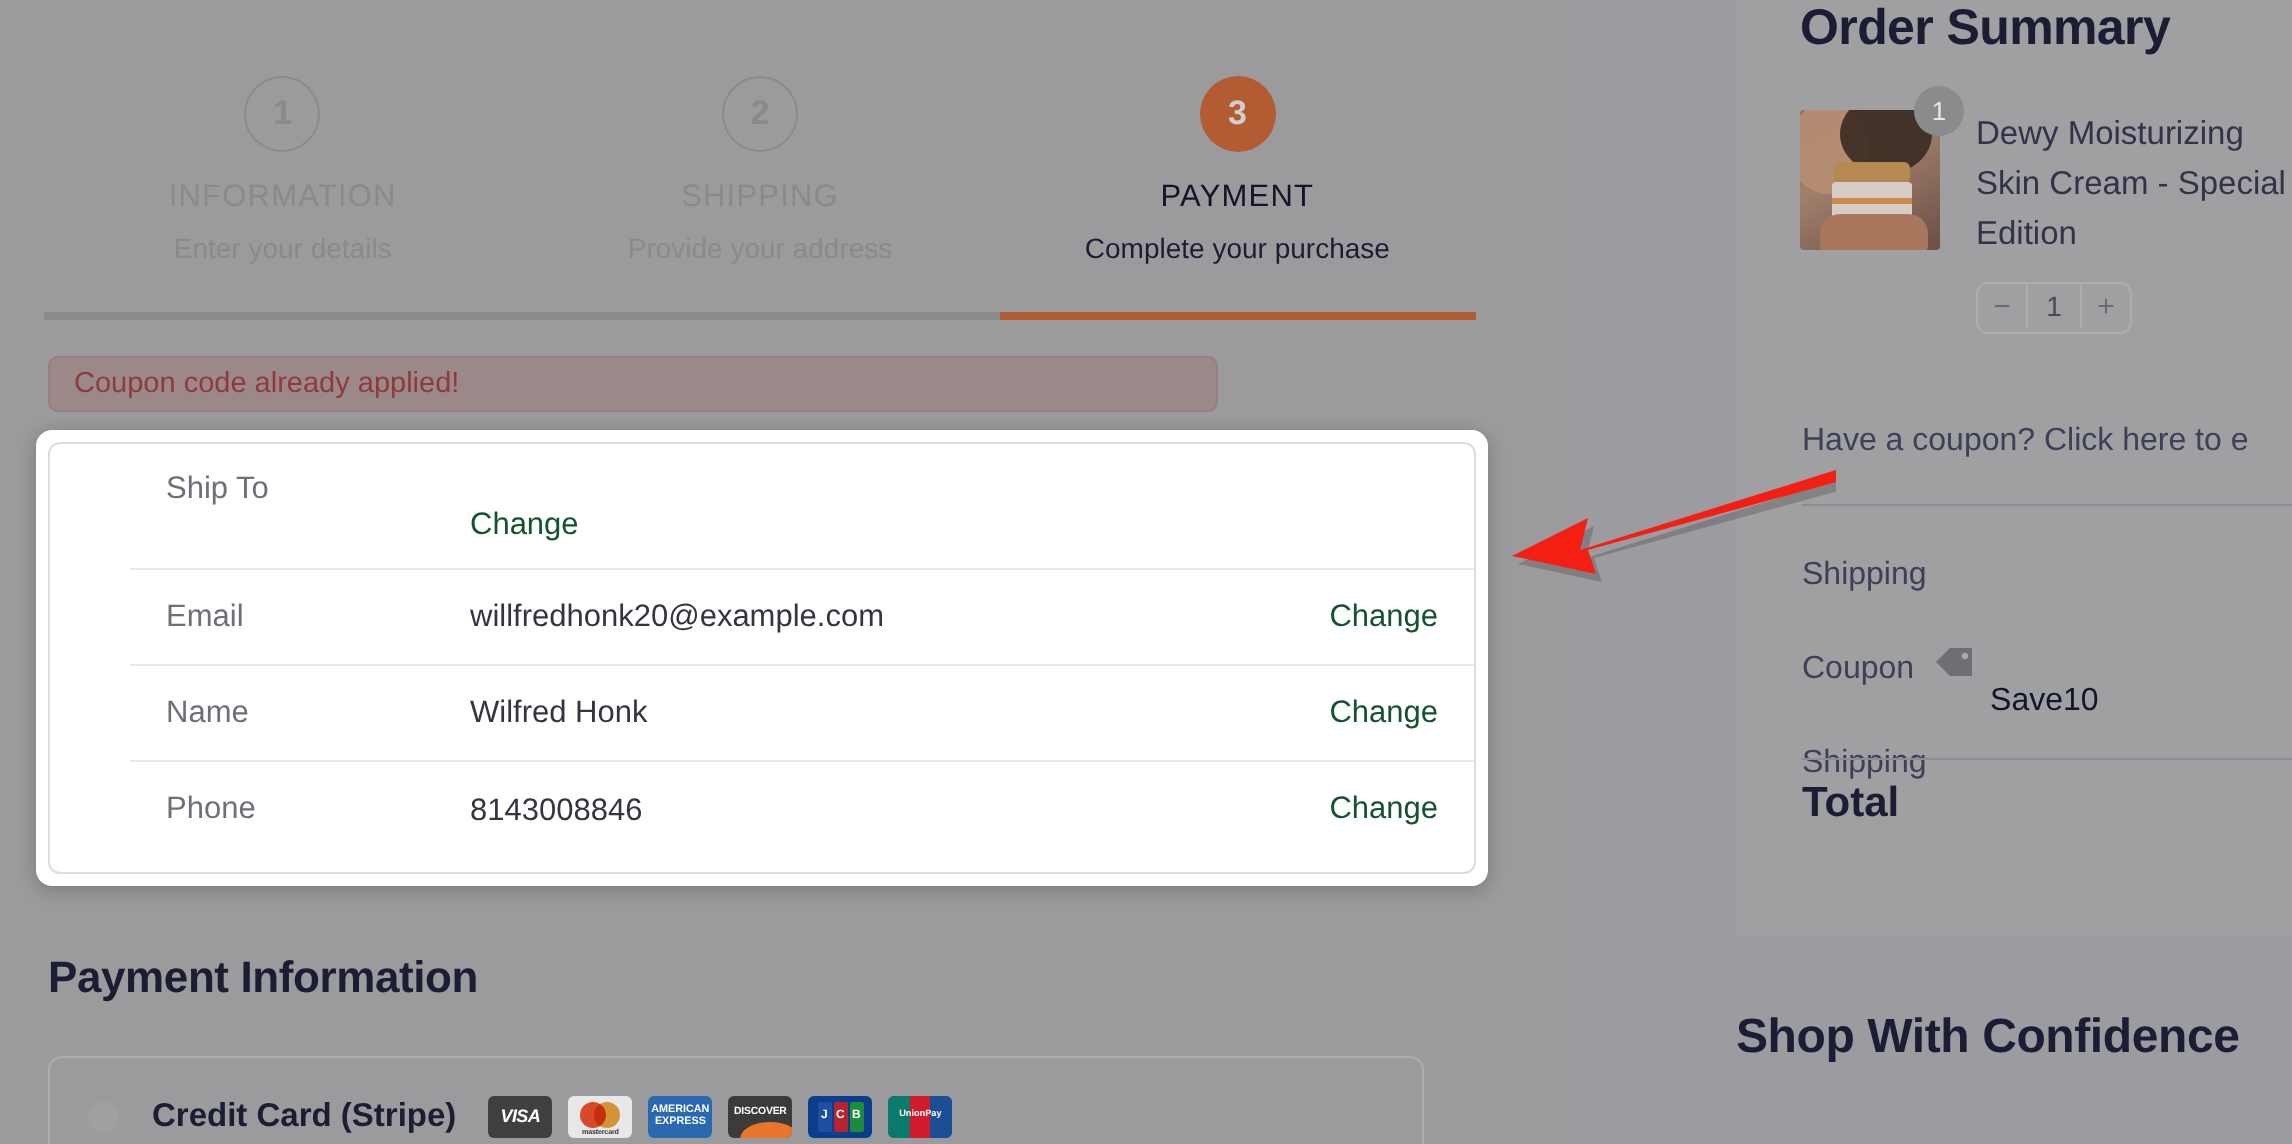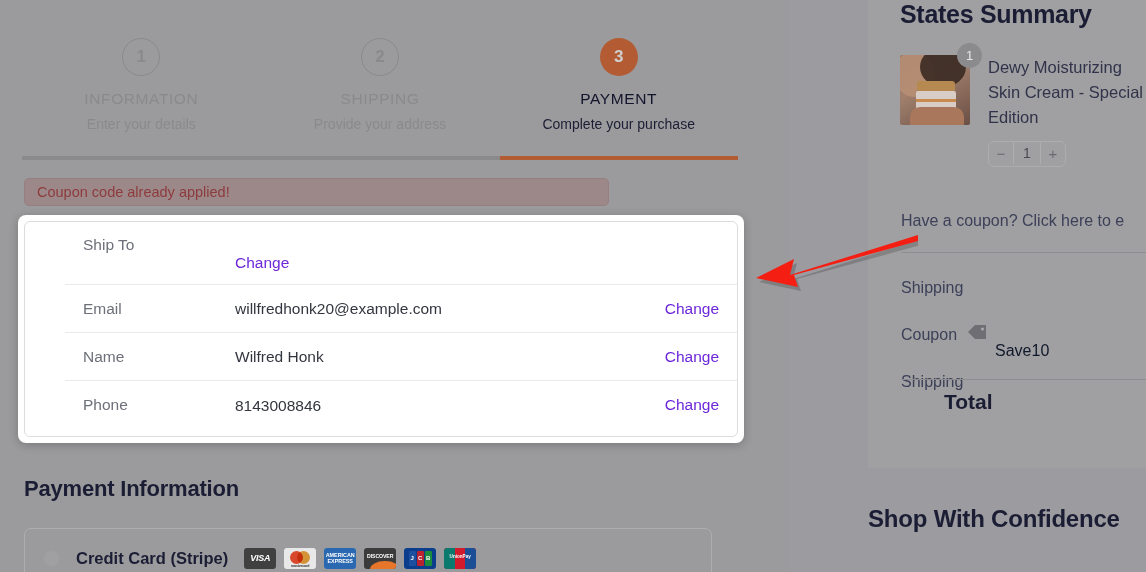--- a/index.html
+++ b/index.html
@@ -70,21 +70,21 @@
     display:flex;align-items:flex-start;
     padding:0 18px;box-sizing:border-box;
     border-bottom:1px solid #e9eaec;
   }
   .det-row:last-child{border-bottom:none;}
   .det-row.r0{height:63px;padding-top:14px;}
   .det-row.r1,.det-row.r2,.det-row.r3{height:48px;align-items:center;}
   .det-label{width:152px;flex:none;color:#6d7079;font-size:15.5px;}
   .det-value{flex:1;color:#33363f;font-size:15.5px;line-height:23px;padding-right:10px;}
   .det-change{
-    color:#6d28d9;font-size:15.5px;cursor:pointer;white-space:nowrap;
+    color:#14532d;font-size:15.5px;cursor:pointer;white-space:nowrap;
     flex:none;text-align:right;
   }
   .det-row.r0 .det-change{align-self:center;margin-top:6px;}
 
   
   .pay-heading{
     position:absolute;left:24px;top:476px;
     font-size:22px;font-weight:700;color:#1a1d33;letter-spacing:-.2px;
   }
   .pay-box{
@@ -171,21 +171,21 @@
     position:absolute;left:901px;top:212px;width:260px;
     font-size:16px;color:#3c4058;white-space:nowrap;overflow:hidden;cursor:pointer;
   }
   .hr1{position:absolute;left:901px;top:252px;width:245px;height:1px;background:#8e8e92;}
   .totals{position:absolute;left:901px;top:272px;width:245px;}
   .tot-row{font-size:16px;color:#3c4058;line-height:31px;display:flex;align-items:center;}
   .tag-ico{display:inline-block;margin:0 8px 0 10px;}
   .coupon-code{color:#0f172a;margin-top:32px;}
   .hr2{position:absolute;left:901px;top:379px;width:245px;height:1px;background:#8e8e92;}
   .total-label{
-    position:absolute;left:944px;top:390px;
+    position:absolute;left:901px;top:390px;
     font-size:21px;font-weight:700;color:#1a1d33;
   }
   .confidence{
     position:absolute;left:868px;top:505px;
     font-size:24px;font-weight:700;color:#1a1d33;letter-spacing:-.2px;
   }
 
   
   .arrow{position:absolute;left:748px;top:228px;width:170px;height:66px;pointer-events:none;}
 </style>
@@ -281,21 +281,21 @@
       </div>
     </div>
   </div>
 
 </div>
 
 <div class="side-col">
   <div class="side-card"></div>
 </div>
 
-<div class="side-title">States Summary</div>
+<div class="side-title">Order Summary</div>
 
 <div class="prod-row">
   <div class="thumb-wrap">
     <div class="thumb">
       <span class="th-face"></span>
         <span class="th-hair"></span>
       <span class="th-jarlid"></span>
         <span class="th-jar"></span>
       <span class="th-jarline"></span>
         <span class="th-hand"></span>

